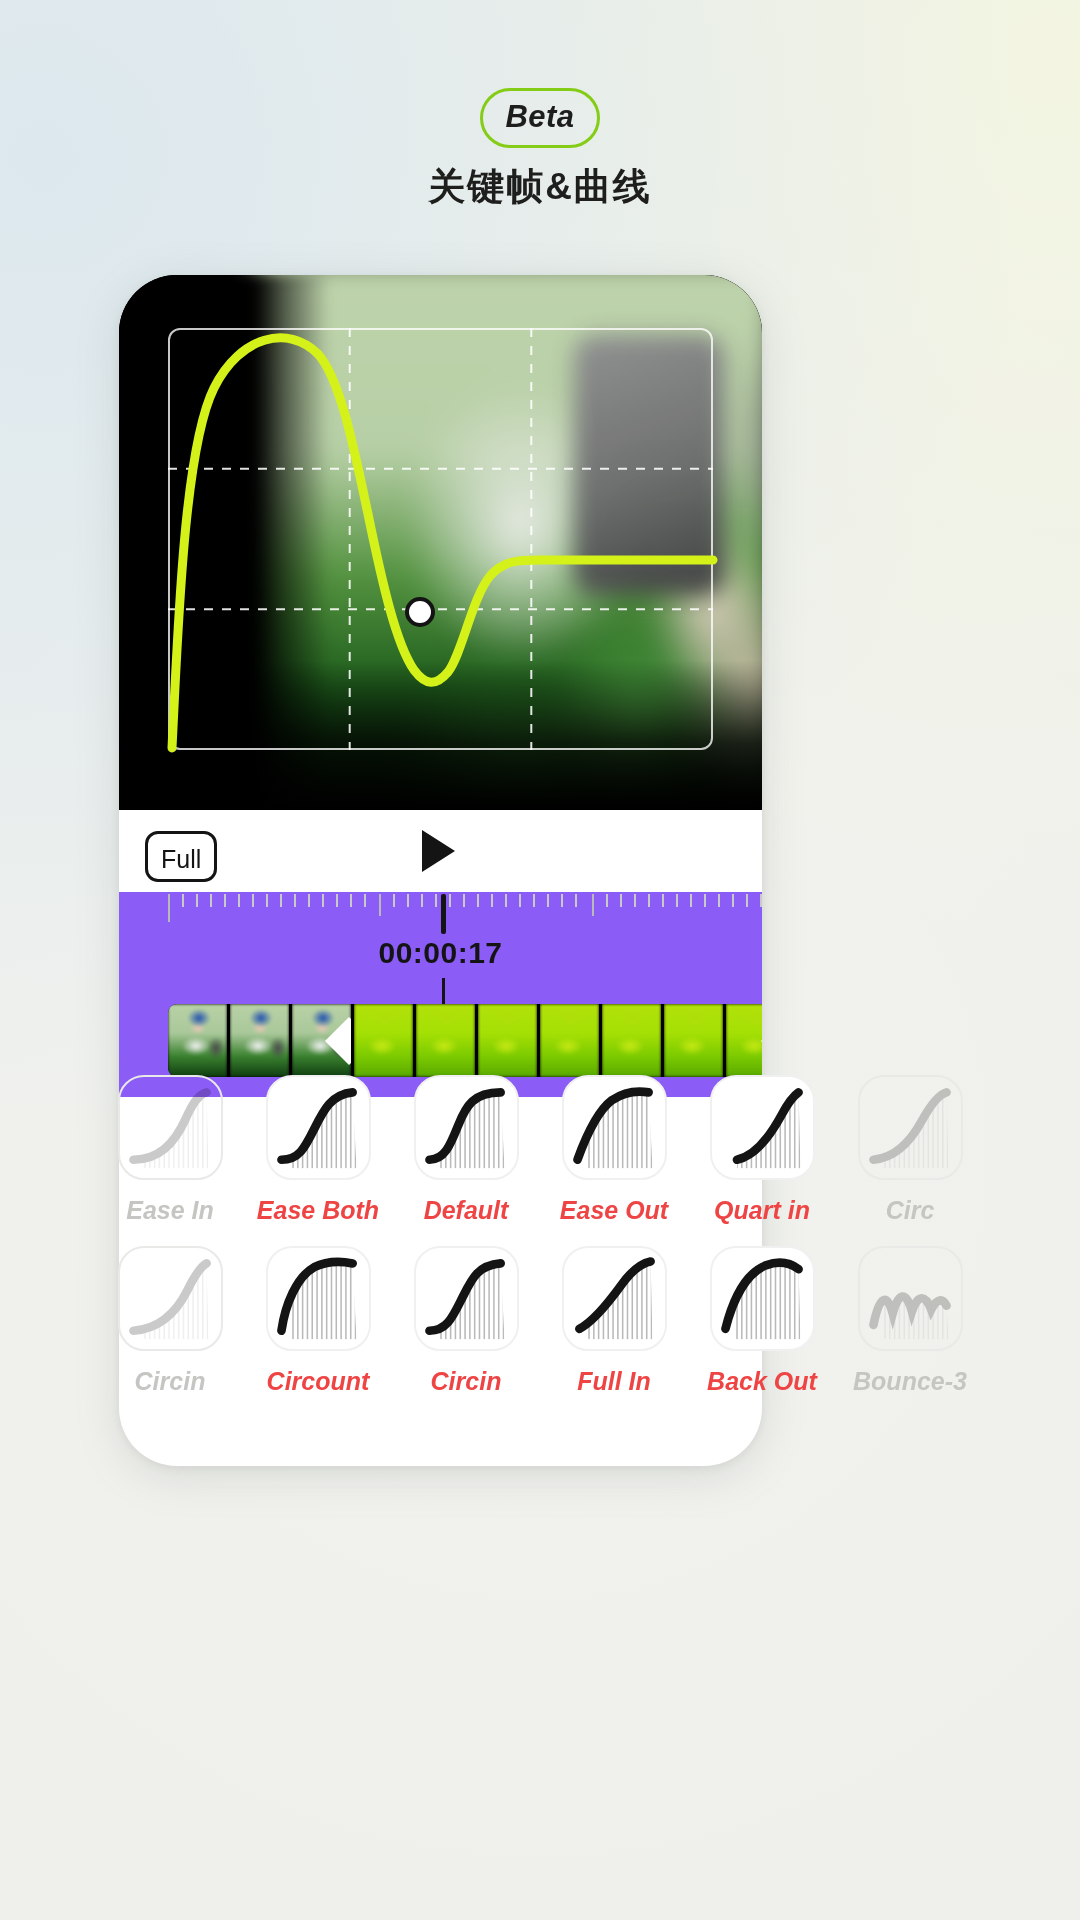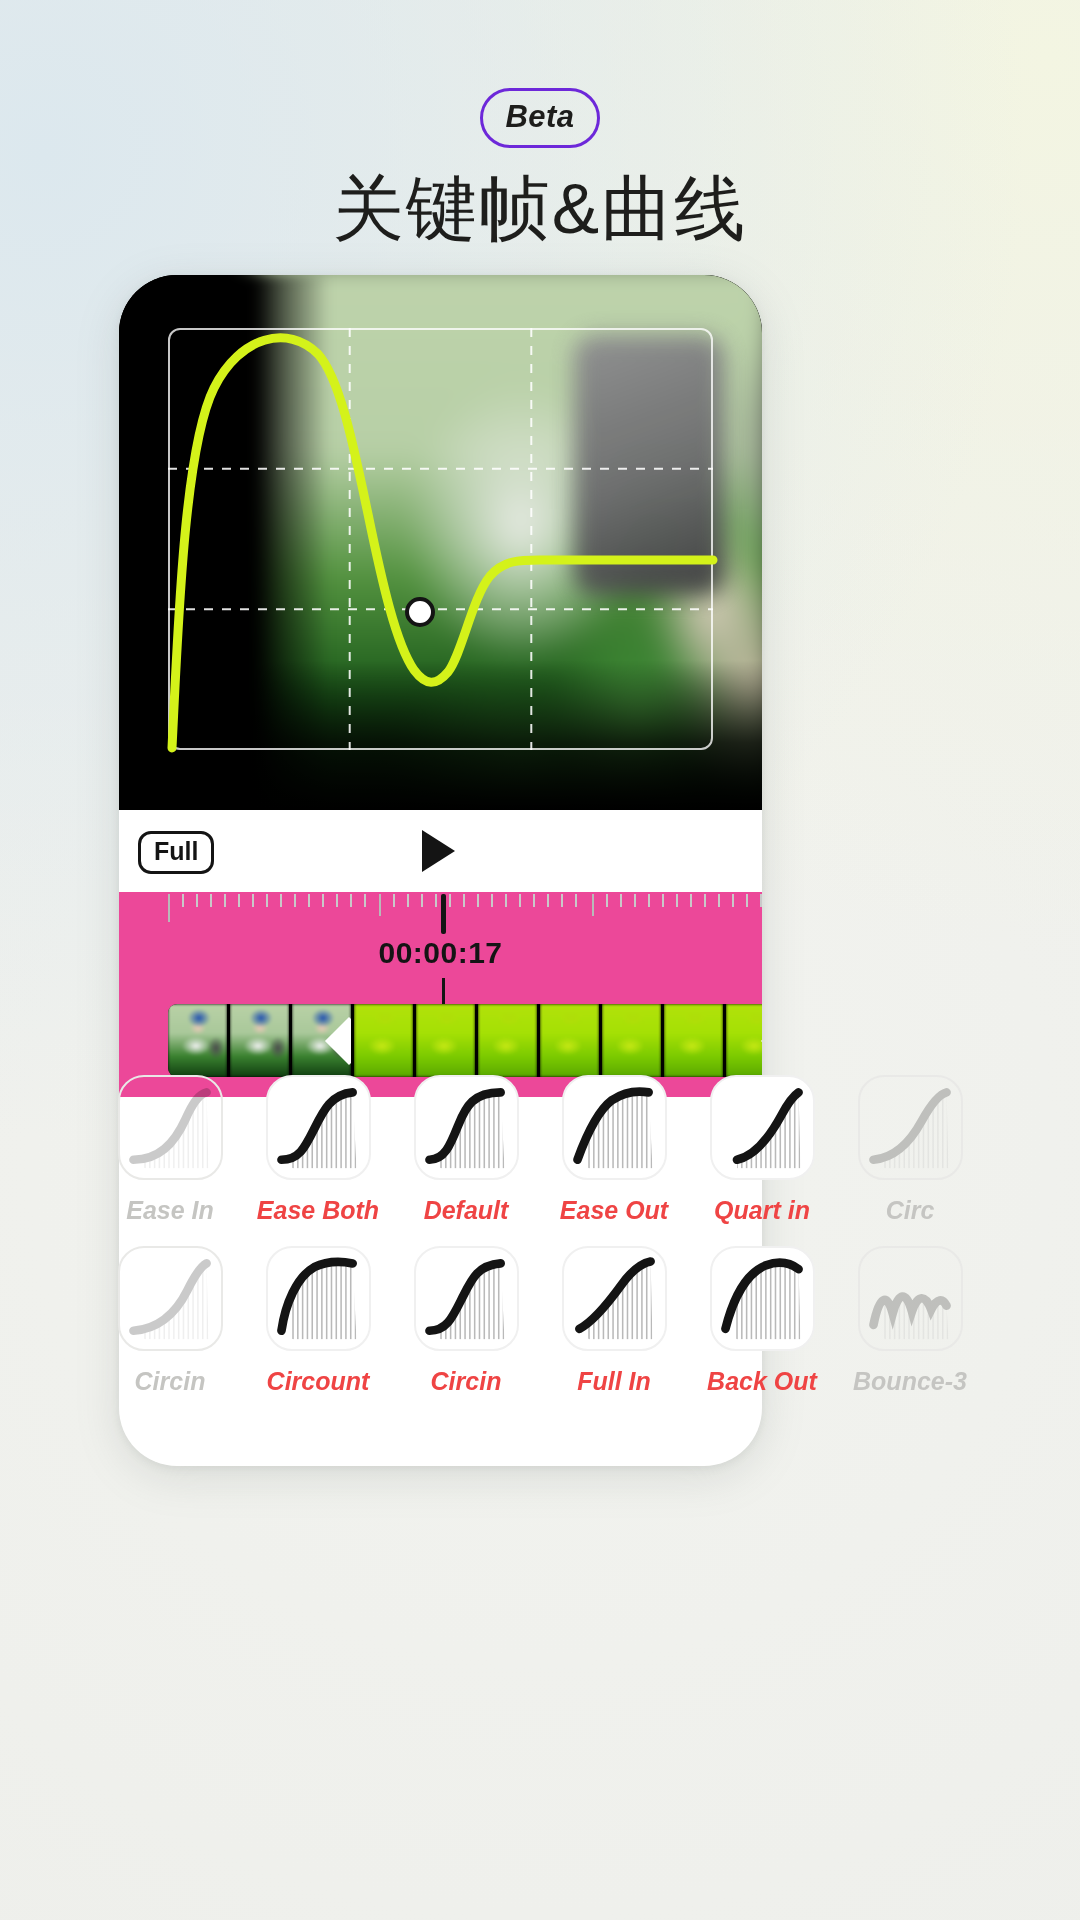--- a/index.html
+++ b/index.html
@@ -20,27 +20,27 @@
   .header { padding-top: 74px; text-align: center; }
   .title-row {
     display: flex; align-items: flex-start; justify-content: center; gap: 14px;
   }
   .title {
     font-size: 80px; font-weight: 800; color: #1d1d1b;
     letter-spacing: 1px; line-height: 1; font-family: "Liberation Sans", "DejaVu Sans", sans-serif;
   }
   .beta-badge {
     margin-top: 14px;
-    border: 3px solid #6d28d9; border-radius: 40px;
+    border: 3px solid #84cc16; border-radius: 40px;
     padding: 8px 22px 10px; font-size: 31px; font-weight: 800;
     font-style: italic; color: #1d1d1b; letter-spacing: 0.5px;
     background: transparent; white-space: nowrap;
   }
   .subtitle {
-    margin-top: 14px; font-size: 71px; font-weight: 400;
+    margin-top: 14px; font-size: 37px; font-weight: 700;
     color: #1e1e1c; letter-spacing: 2px;
   }
 
   
   .phone {
     position: absolute; left: 119px; top: 275px;
     width: 643px; height: 1191px;
     background: #ffffff; border-radius: 58px;
     box-shadow: 0 10px 44px rgba(120,130,125,0.20), 0 2px 8px rgba(120,130,125,0.13);
     overflow: hidden;
@@ -94,35 +94,35 @@
     position: absolute; width: 30px; height: 30px; border-radius: 50%;
     background: #fff; border: 4px solid #141414;
     left: 237px; top: 269px;
   }
 
   
   .controls {
     position: relative; height: 82px; background: #fff;
   }
   .full-btn {
-    position: absolute; left: 19px; top: 21px;
+    position: absolute; left: 26px; top: 21px;
     border: 3px solid #141414; border-radius: 13px;
-    padding: 5px 13px 7px; font-size: 25px; font-weight: 700;
+    padding: 13px 13px 7px; font-size: 25px; font-weight: 400;
     color: #141414; background: #fff; line-height: 1;
   }
   .play-btn {
     position: absolute; left: 303px; top: 20px;
     width: 0; height: 0;
     border-left: 33px solid #141414;
     border-top: 21px solid transparent;
     border-bottom: 21px solid transparent;
   }
 
   
-  .timeline { position: relative; height: 205px; background: #ec4899; }
+  .timeline { position: relative; height: 205px; background: #8b5cf6; }
   .ruler {
     position: absolute; left: 49px; top: 0; width: 600px; height: 34px;
   }
   .ruler svg { width: 100%; height: 100%; }
   .timecode {
     position: absolute; left: 0; right: 0; top: 44px;
     text-align: center; font-size: 30px; font-weight: 700;
     color: #141414; letter-spacing: 0.5px;
   }
   .playhead {

